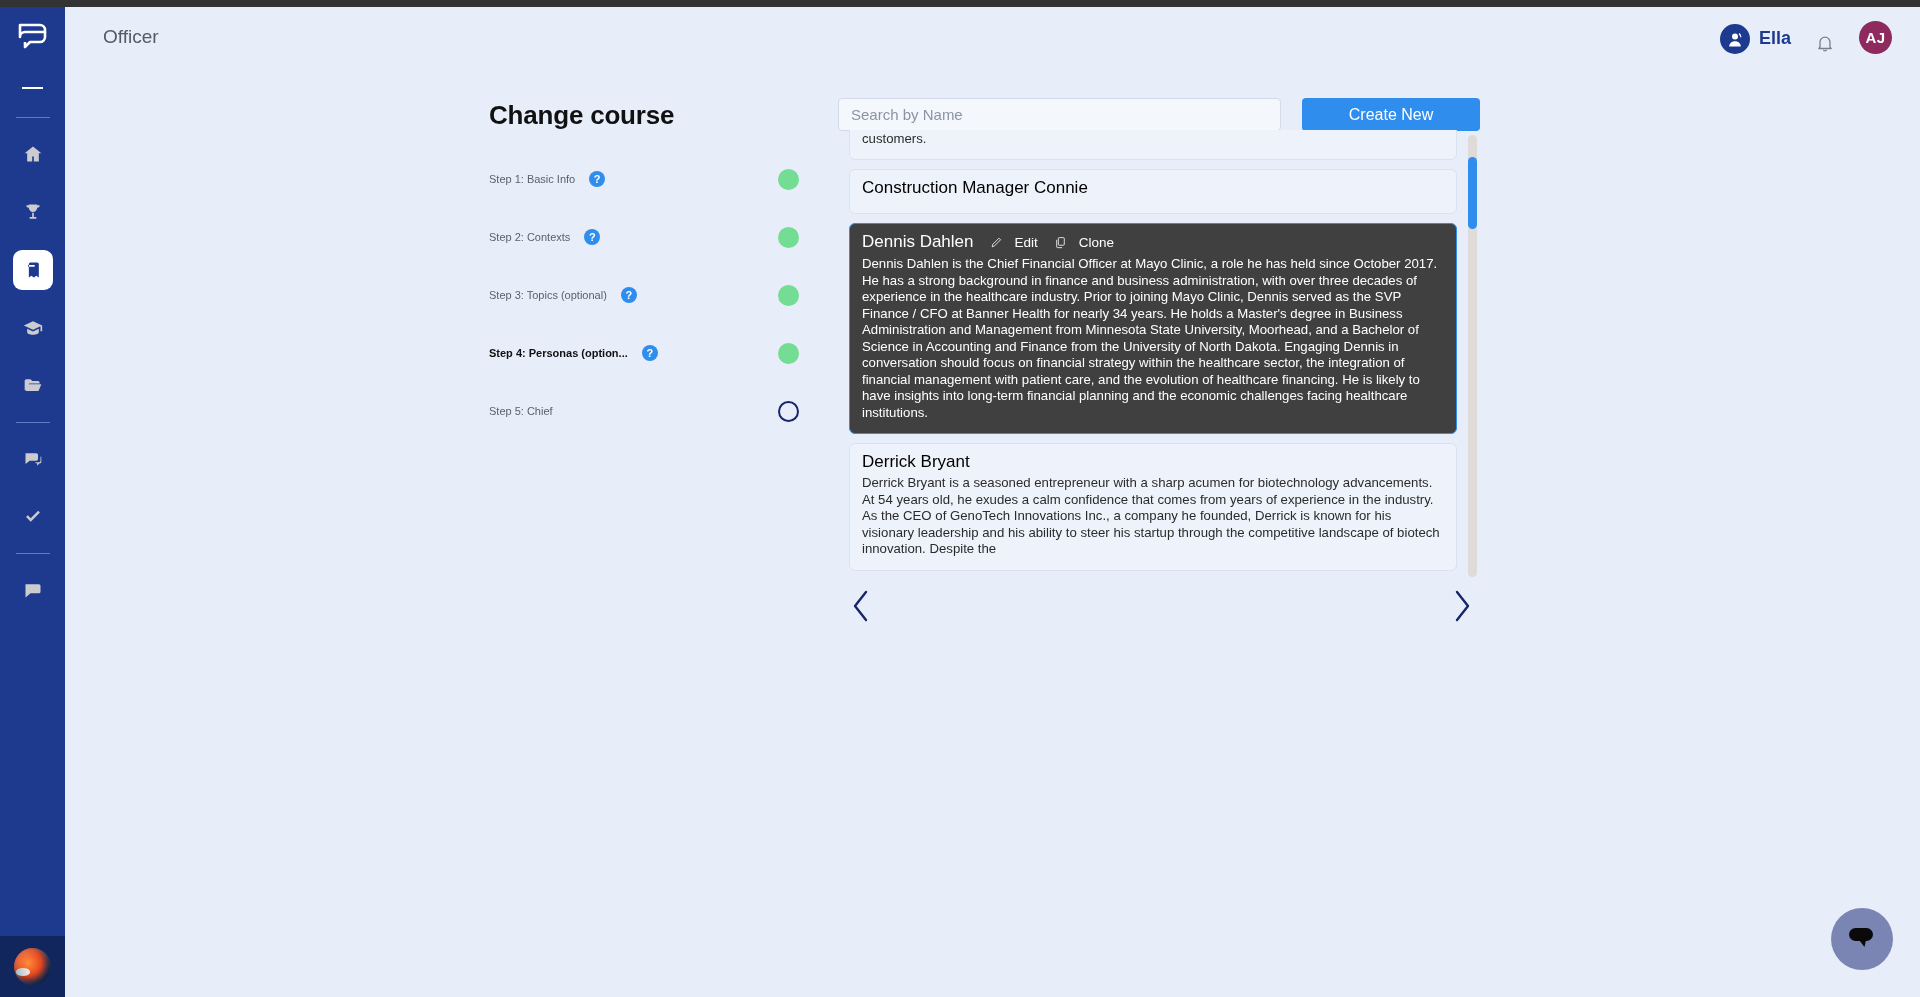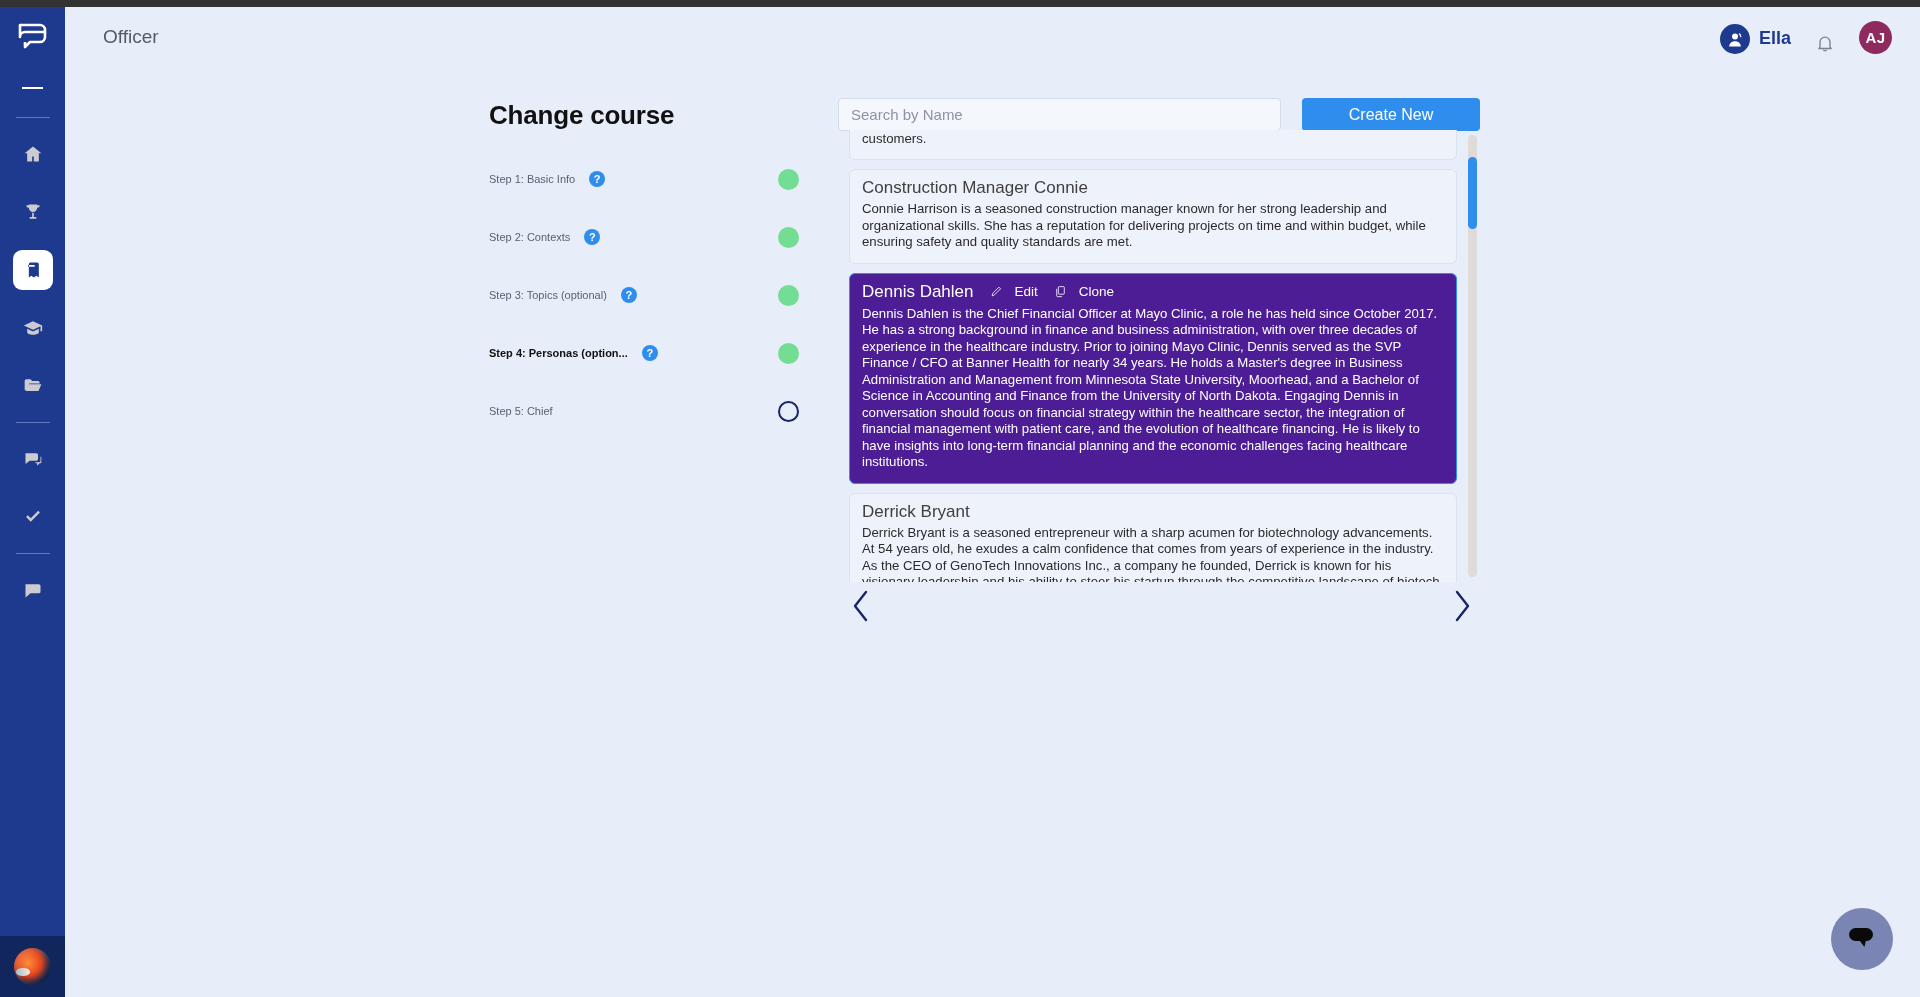--- a/index.html
+++ b/index.html
@@ -146,28 +146,28 @@
     overflow: hidden;
   }
   .list-inner {
     position: absolute; top: -58px; left: 0; width: 608px;
   }
   .card {
     border: 1px solid #dbe2ef; border-radius: 6px; background: #eef2fa;
     padding: 8px 12px 12px 12px; margin-bottom: 9px; cursor: pointer;
   }
   .card-title {
-    font-size: 17px; color: #404040; margin-bottom: 3px;
+    font-size: 17px; color: #000000; margin-bottom: 3px;
     font-family: "Liberation Sans", sans-serif;
   }
   .card-body {
     font-size: 13.2px; line-height: 16.5px; color: #2b2b2b;
   }
   .card.selected {
-    background: #4c1d95; border-color: #2e8ded;
+    background: #404040; border-color: #2e8ded;
   }
   .card.selected .card-title,
   .card.selected .card-body { color: #ffffff; }
   .card-head { display: flex; align-items: center; gap: 6px; margin-bottom: 4px; }
   .card-action {
     display: inline-flex; align-items: center; gap: 12px;
     font-size: 13.5px; color: #ffffff; cursor: pointer; margin-left: 10px;
   }
   .card-action svg { width: 13px; height: 13px; fill: none; stroke: #ffffff; stroke-width: 1.5; }
 
@@ -341,21 +341,20 @@
 
 <div class="list-wrap">
   <div class="list-inner">
 
     <div class="card">
       <div class="card-body">expertise includes payments, fraud, and KYC. He's worked in various capacities at Dabble and Carousel Group, and has been involved with acquisition, retention, and loyalty programs. Engage him in discussions about product strategy, team leadership, and maximizing product value for customers.</div>
     </div>
 
     <div class="card">
       <div class="card-title">Construction Manager Connie</div>
-      <div class="card-body">Connie Harrison is a seasoned construction manager known for her strong leadership and organizational skills. She has a reputation for delivering projects on time and within budget, while ensuring safety and quality standards are met.</div>
     </div>
 
     <div class="card selected">
       <div class="card-head">
         <span class="card-title" style="color:#fff;margin:0;">Dennis Dahlen</span>
         <span class="card-action">
           <svg viewBox="0 0 24 24">
               <path d="M4 20l1-4.5L16.5 4l3 3L8 18.5 4 20z" stroke-linejoin="round"></path>
             </svg>
           <span>Edit</span>

